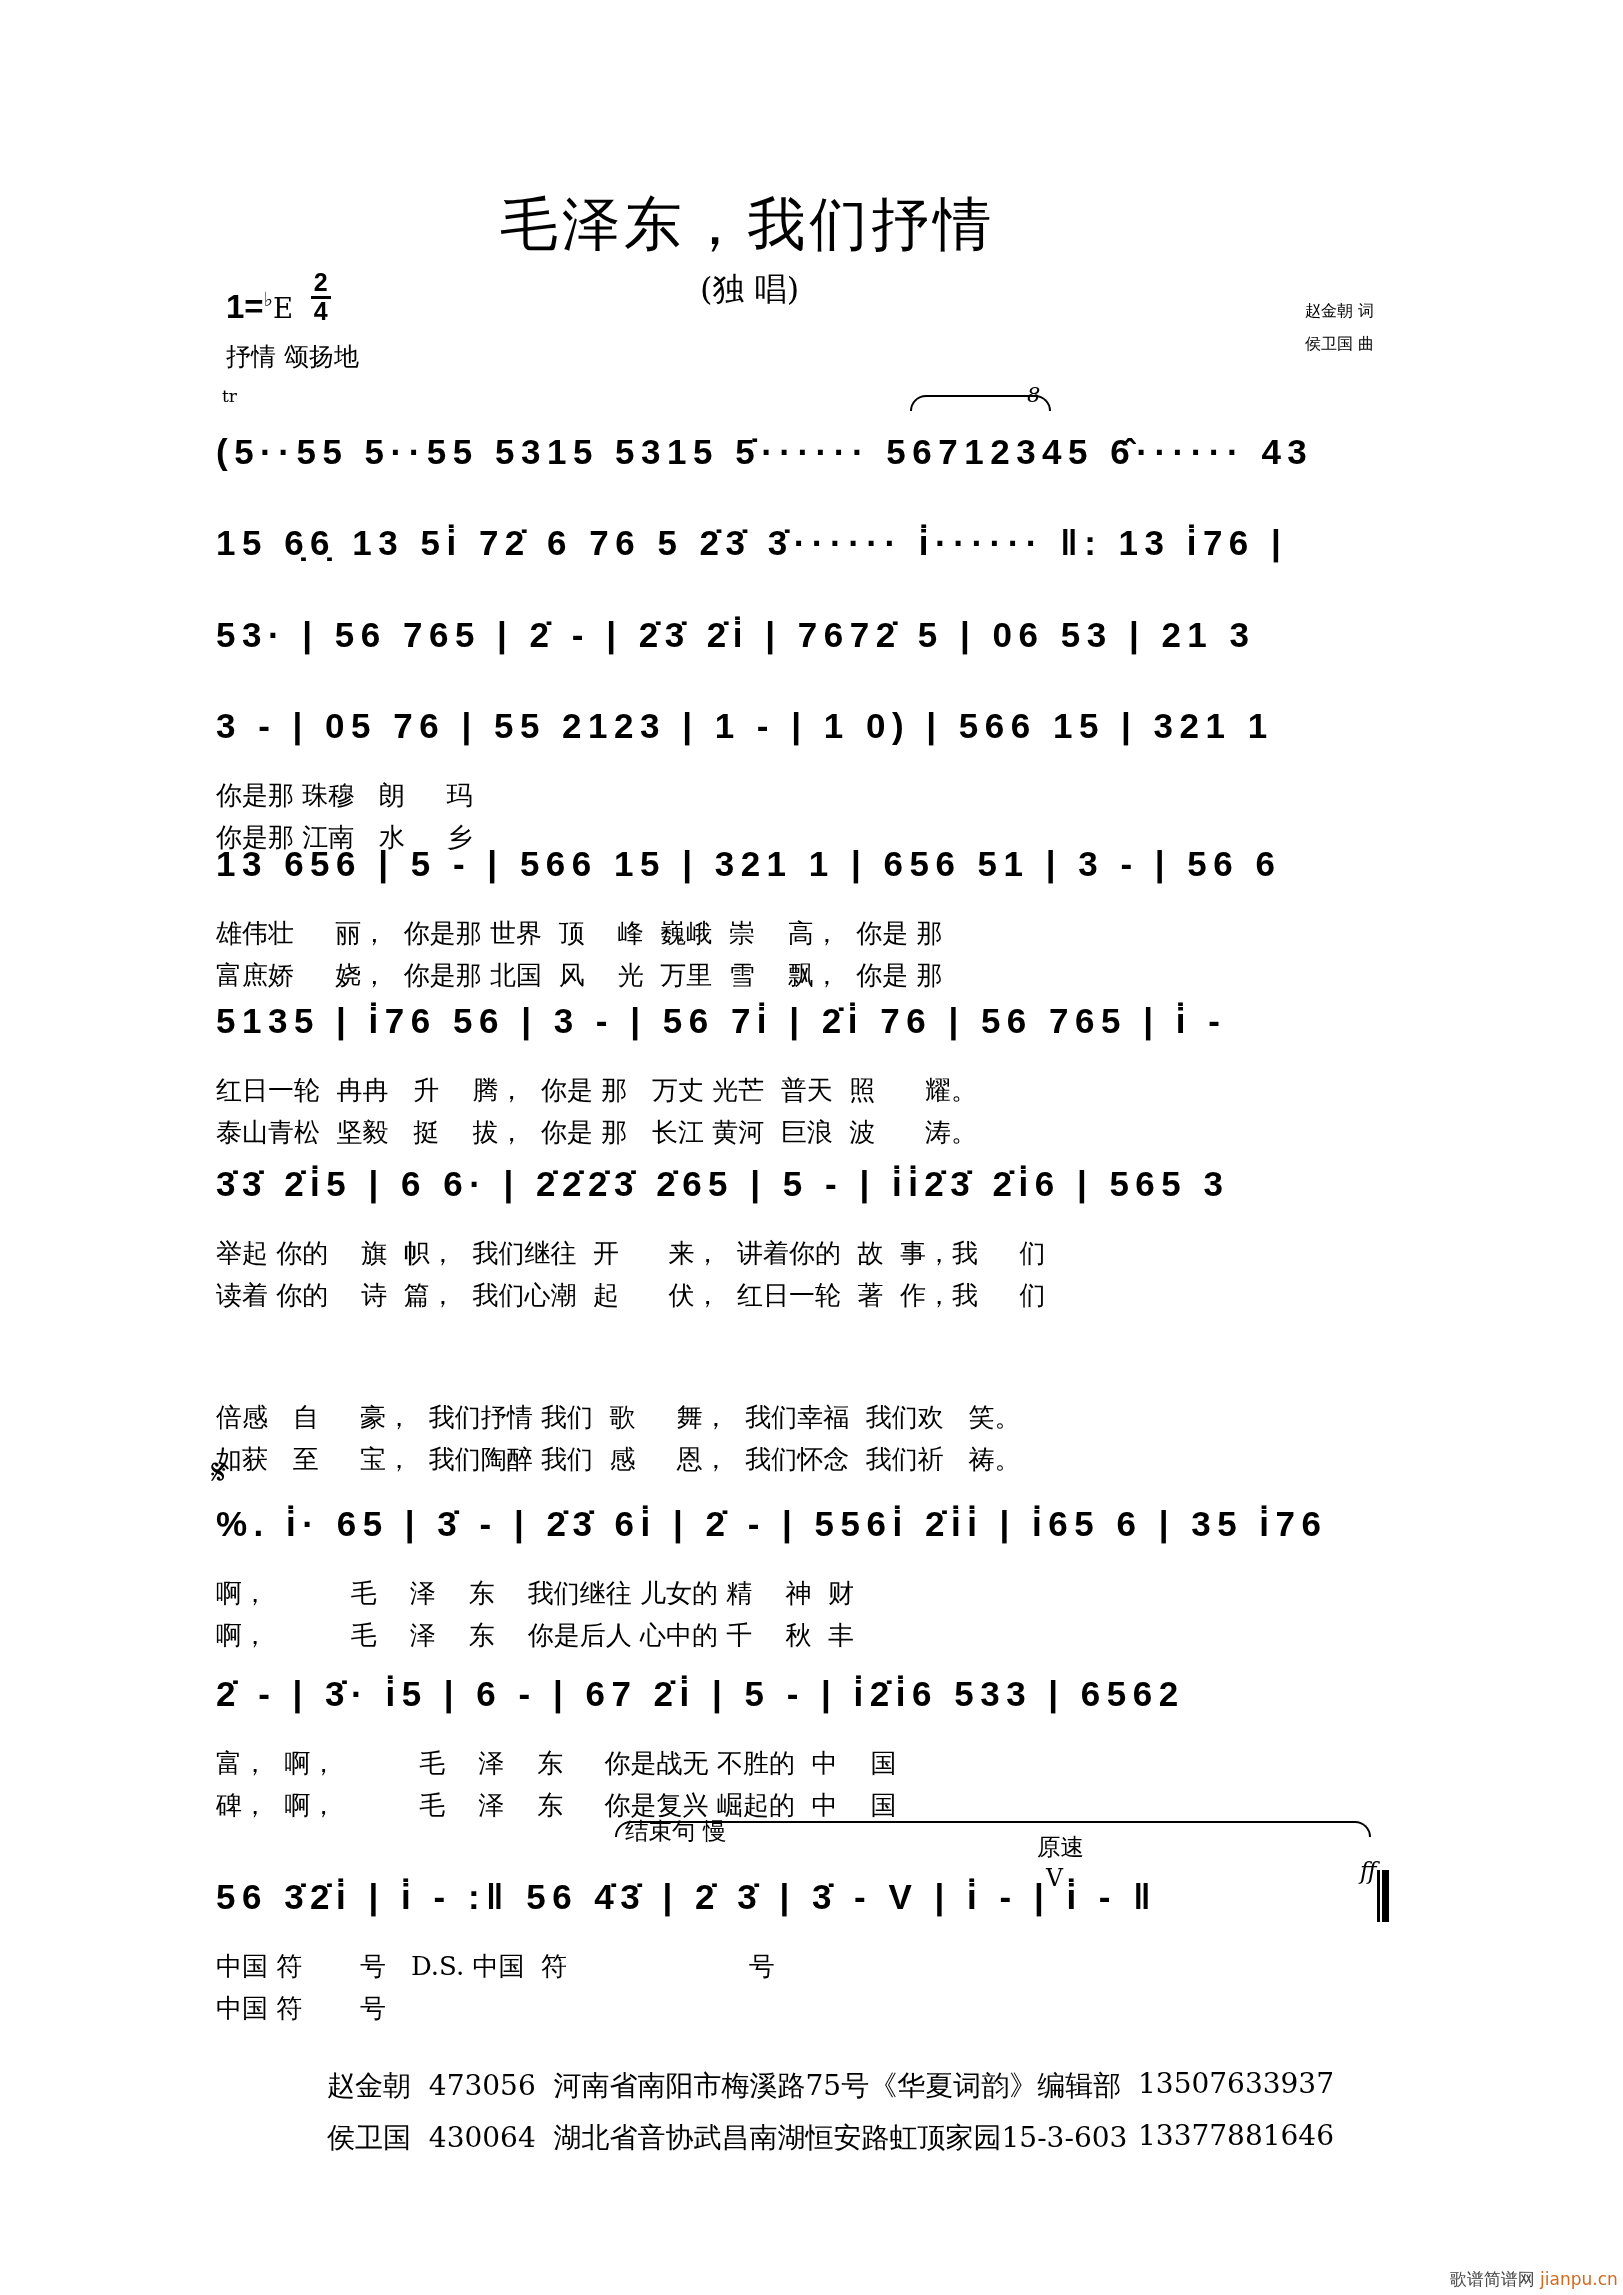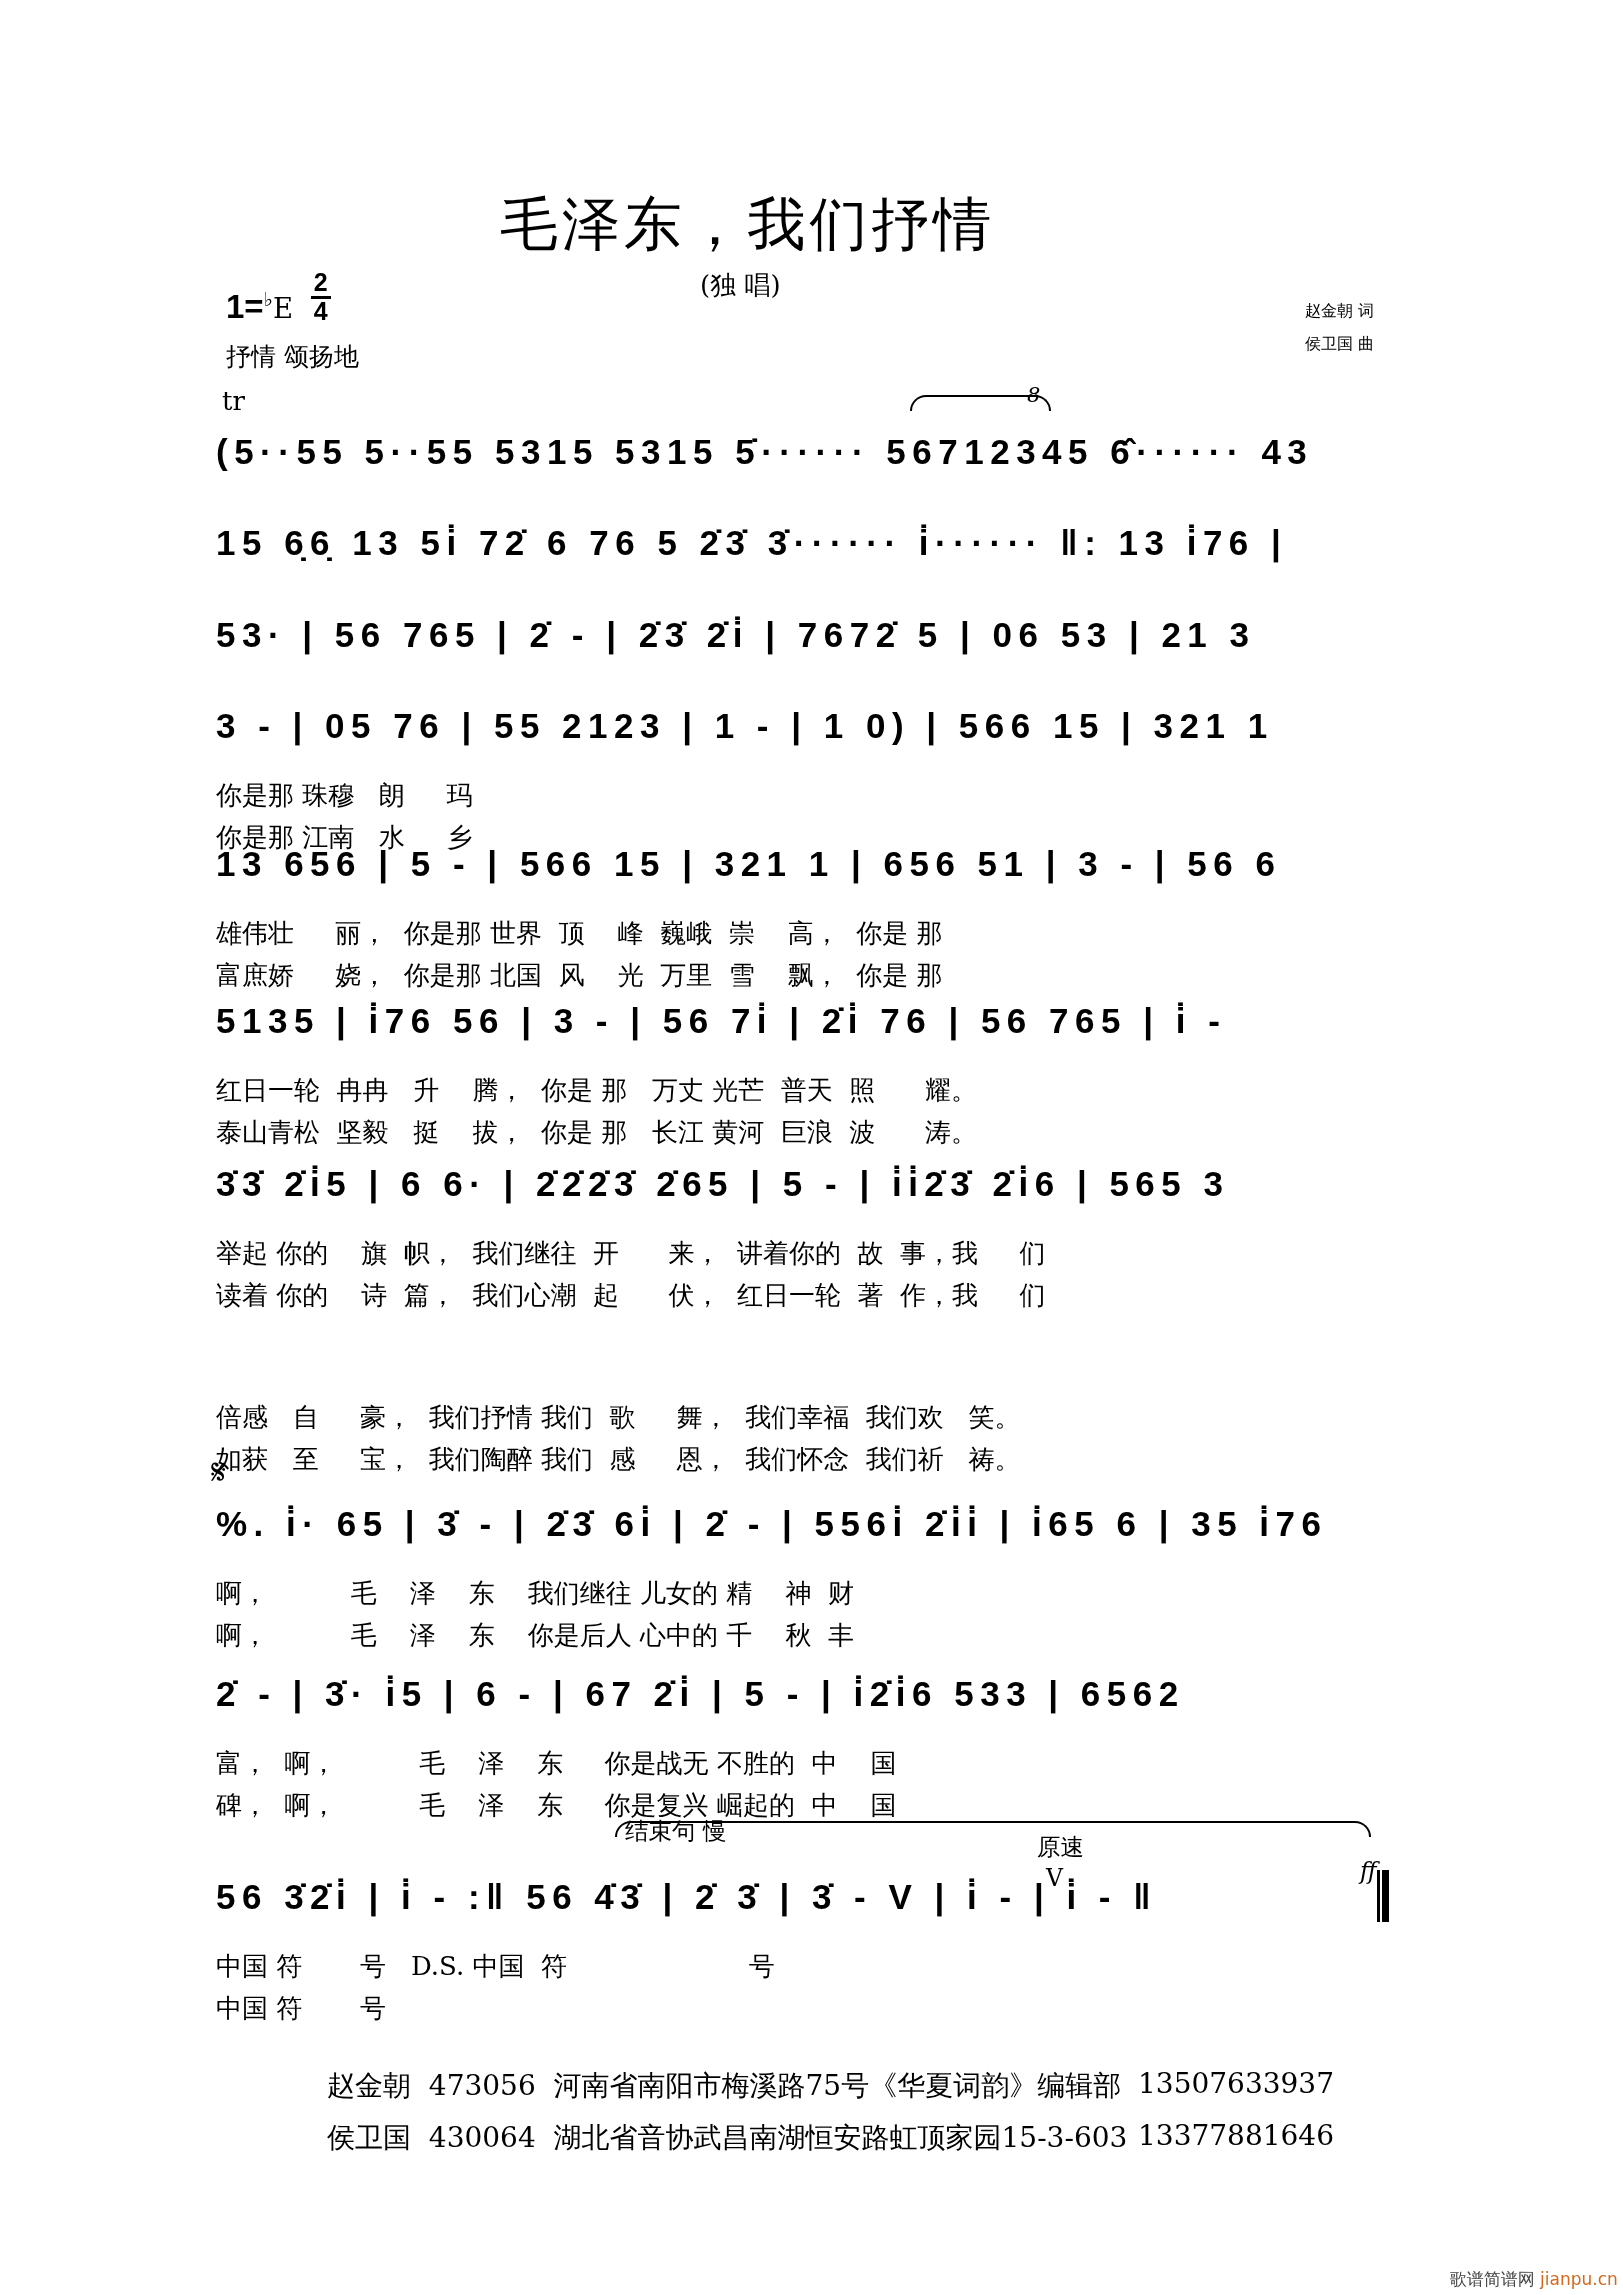--- a/index.html
+++ b/index.html
@@ -1,19 +1,19 @@
 <!DOCTYPE html>
 <html style="font-size:10.5px"><head>
 <meta charset="utf-8">
 <style>
   html,body{margin:0;padding:0;background:#fff;}
   body{width:1623px;height:2295px;position:relative;overflow:hidden;font-family:"Liberation Sans","DejaVu Sans",sans-serif;color:#000;}
   .abs{position:absolute;}
   .title{left:0;width:1623px;top:186px;text-align:left;padding-left:500px;box-sizing:border-box;font-family:"DejaVu Serif",serif;font-size:58px;letter-spacing:3.9px;}
-  .subtitle{left:700px;top:268px;font-family:"DejaVu Serif",serif;font-size:26px;}
+  .subtitle{left:700px;top:268px;font-family:"DejaVu Serif",serif;font-size:32px;}
   .key{left:226px;top:288px;font-family:"Liberation Sans",sans-serif;font-weight:bold;font-size:33px;}
   .key .flat{font-size:19.6px;vertical-align:top;font-weight:normal;}
   .key .e{font-weight:normal;font-family:"DejaVu Serif",serif;font-size:27.5px;}
   .timesig{left:311px;top:271px;width:19.6px;text-align:center;font-weight:bold;font-size:25px;line-height:23.5px;}
   .timesig .bar{display:block;height:3.3px;background:#000;margin:1.3px 0;}
   .tempo{left:226px;top:340px;font-family:"DejaVu Serif",serif;font-size:25px;}
   .credit{right:249px;font-family:"DejaVu Serif",serif;font-size:16px;text-align:center;}
   .row{position:absolute;left:216px;width:1177px;height:78px;}
   .ul{position:absolute;height:3.3px;background:#000;}
   .dbl{position:absolute;top:-6.5px;height:52px;}
@@ -96,21 +96,21 @@
       <div class="lyric" style="left: 0px; top: 72px;">中国 符       号   D.S. 中国  符                      号</div>
       <div class="lyric" style="left: 0px; top: 114px;">中国 符       号</div>
     </div>
   </div>
 
 <div class="abs footer" style="top:2067px"><span>赵金朝</span>  <span>473056</span>  <span>河南省南阳市梅溪路75号《华夏词韵》编辑部</span><span style="position:absolute;left:811px">13507633937</span></div>
 <div class="abs footer" style="top:2119px"><span>侯卫国</span>  <span>430064</span>  <span>湖北省音协武昌南湖恒安路虹顶家园15-3-603</span><span style="position:absolute;left:811px">13377881646</span></div>
 
 <div class="abs wm"><span style="color:#444">歌谱简谱网</span> <span>jianpu.cn</span></div>
 
-<div class="mark" style="left: 222px; top: 386px; font-size: 26px;">tr</div>
+<div class="mark" style="left: 222px; top: 386px; font-size: 17px;">tr</div>
 <div class="mark" style="left: 1027px; top: 383px; font-style: italic; font-size: 21px;">8</div>
 <div class="mark" style="left: 211px; top: 1452px; font-size: 35px;">𝄋</div>
 <div class="mark" style="left: 625px; top: 1815px;">结束句 慢</div>
 <div class="mark" style="left: 1037px; top: 1831px;">原速</div>
 <div class="mark" style="left: 1046px; top: 1864px;">V</div>
 <div class="mark" style="left: 1360px; top: 1857px; font-style: italic;">ff</div>
 <div class="slur" style="left: 615px; top: 1821px; width: 752px; height: 14.4px; border-radius: 19.6px 19.6px 0px 0px;"></div>
 <div class="slur" style="left: 910px; top: 395px; width: 137px; height: 14.4px; border-radius: 19.6px 19.6px 0px 0px;"></div>
 <div class="dbl" style="left: 1377px; top: 1870px;">
     <span style="left:0;width:2.6px"></span>

